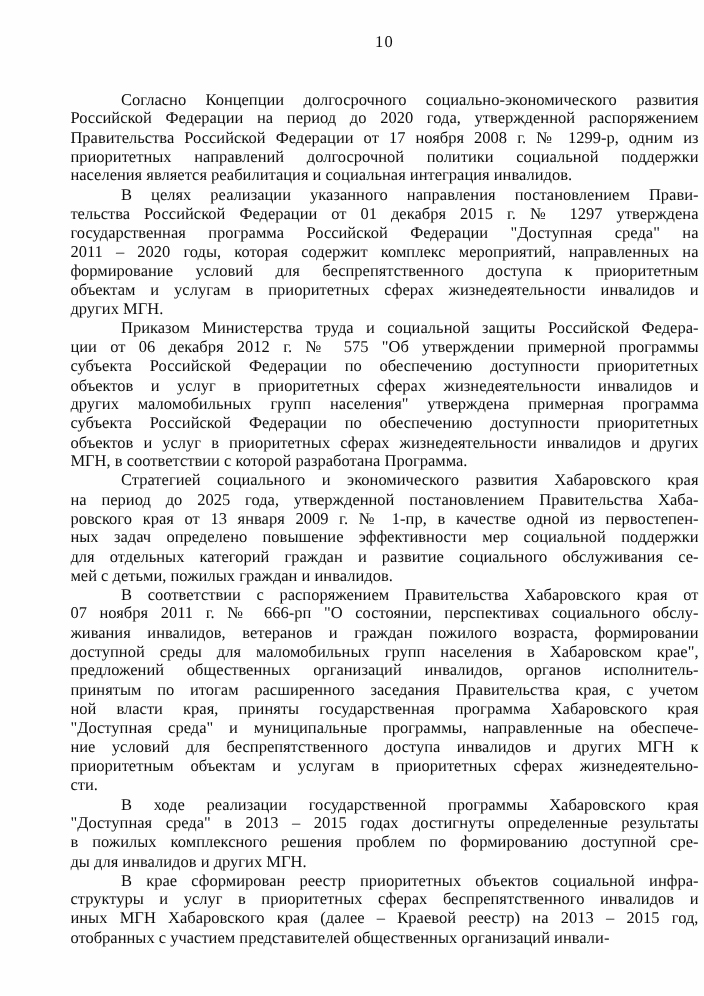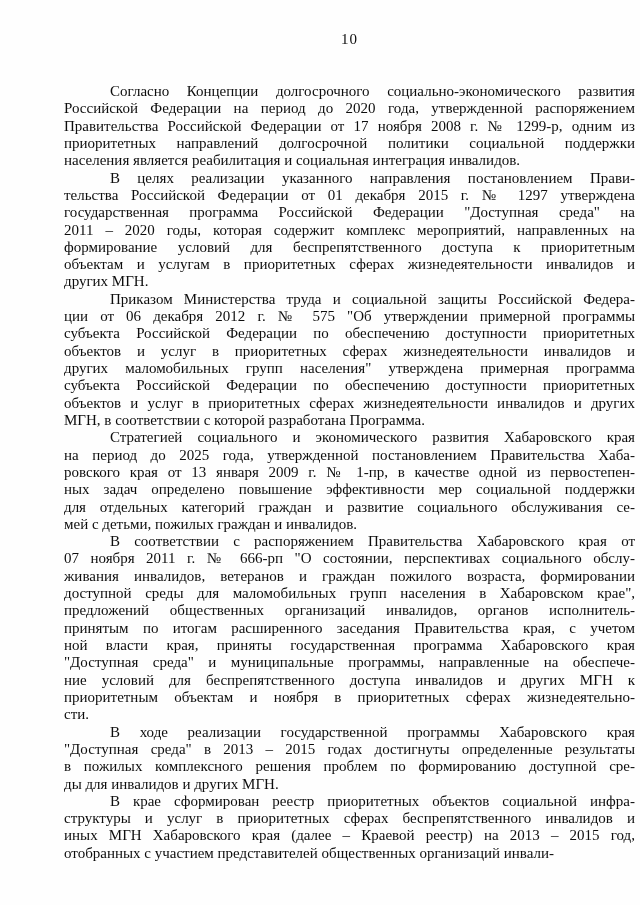--- a/index.html
+++ b/index.html
@@ -97,21 +97,21 @@
       <div class="paragraph">
         <div class="line first">В соответствии с распоряжением Правительства Хабаровского края от</div>
         <div class="line">07 ноября 2011 г. № 666-рп "О состоянии, перспективах социального обслу-</div>
         <div class="line">живания инвалидов, ветеранов и граждан пожилого возраста, формировании</div>
         <div class="line">доступной среды для маломобильных групп населения в Хабаровском крае",</div>
         <div class="line">предложений общественных организаций инвалидов, органов исполнитель-</div>
         <div class="line">принятым по итогам расширенного заседания Правительства края, с учетом</div>
         <div class="line">ной власти края, приняты государственная программа Хабаровского края</div>
         <div class="line">"Доступная среда" и муниципальные программы, направленные на обеспече-</div>
         <div class="line">ние условий для беспрепятственного доступа инвалидов и других МГН к</div>
-        <div class="line">приоритетным объектам и ноября в приоритетных сферах жизнедеятельно-</div>
+        <div class="line">приоритетным объектам и услугам в приоритетных сферах жизнедеятельно-</div>
         <div class="line last">сти.</div>
       </div>
       <div class="paragraph">
         <div class="line first">В ходе реализации государственной программы Хабаровского края</div>
         <div class="line">"Доступная среда" в 2013 – 2015 годах достигнуты определенные результаты</div>
         <div class="line">в пожилых комплексного решения проблем по формированию доступной сре-</div>
         <div class="line last">ды для инвалидов и других МГН.</div>
       </div>
       <div class="paragraph">
         <div class="line first">В крае сформирован реестр приоритетных объектов социальной инфра-</div>

